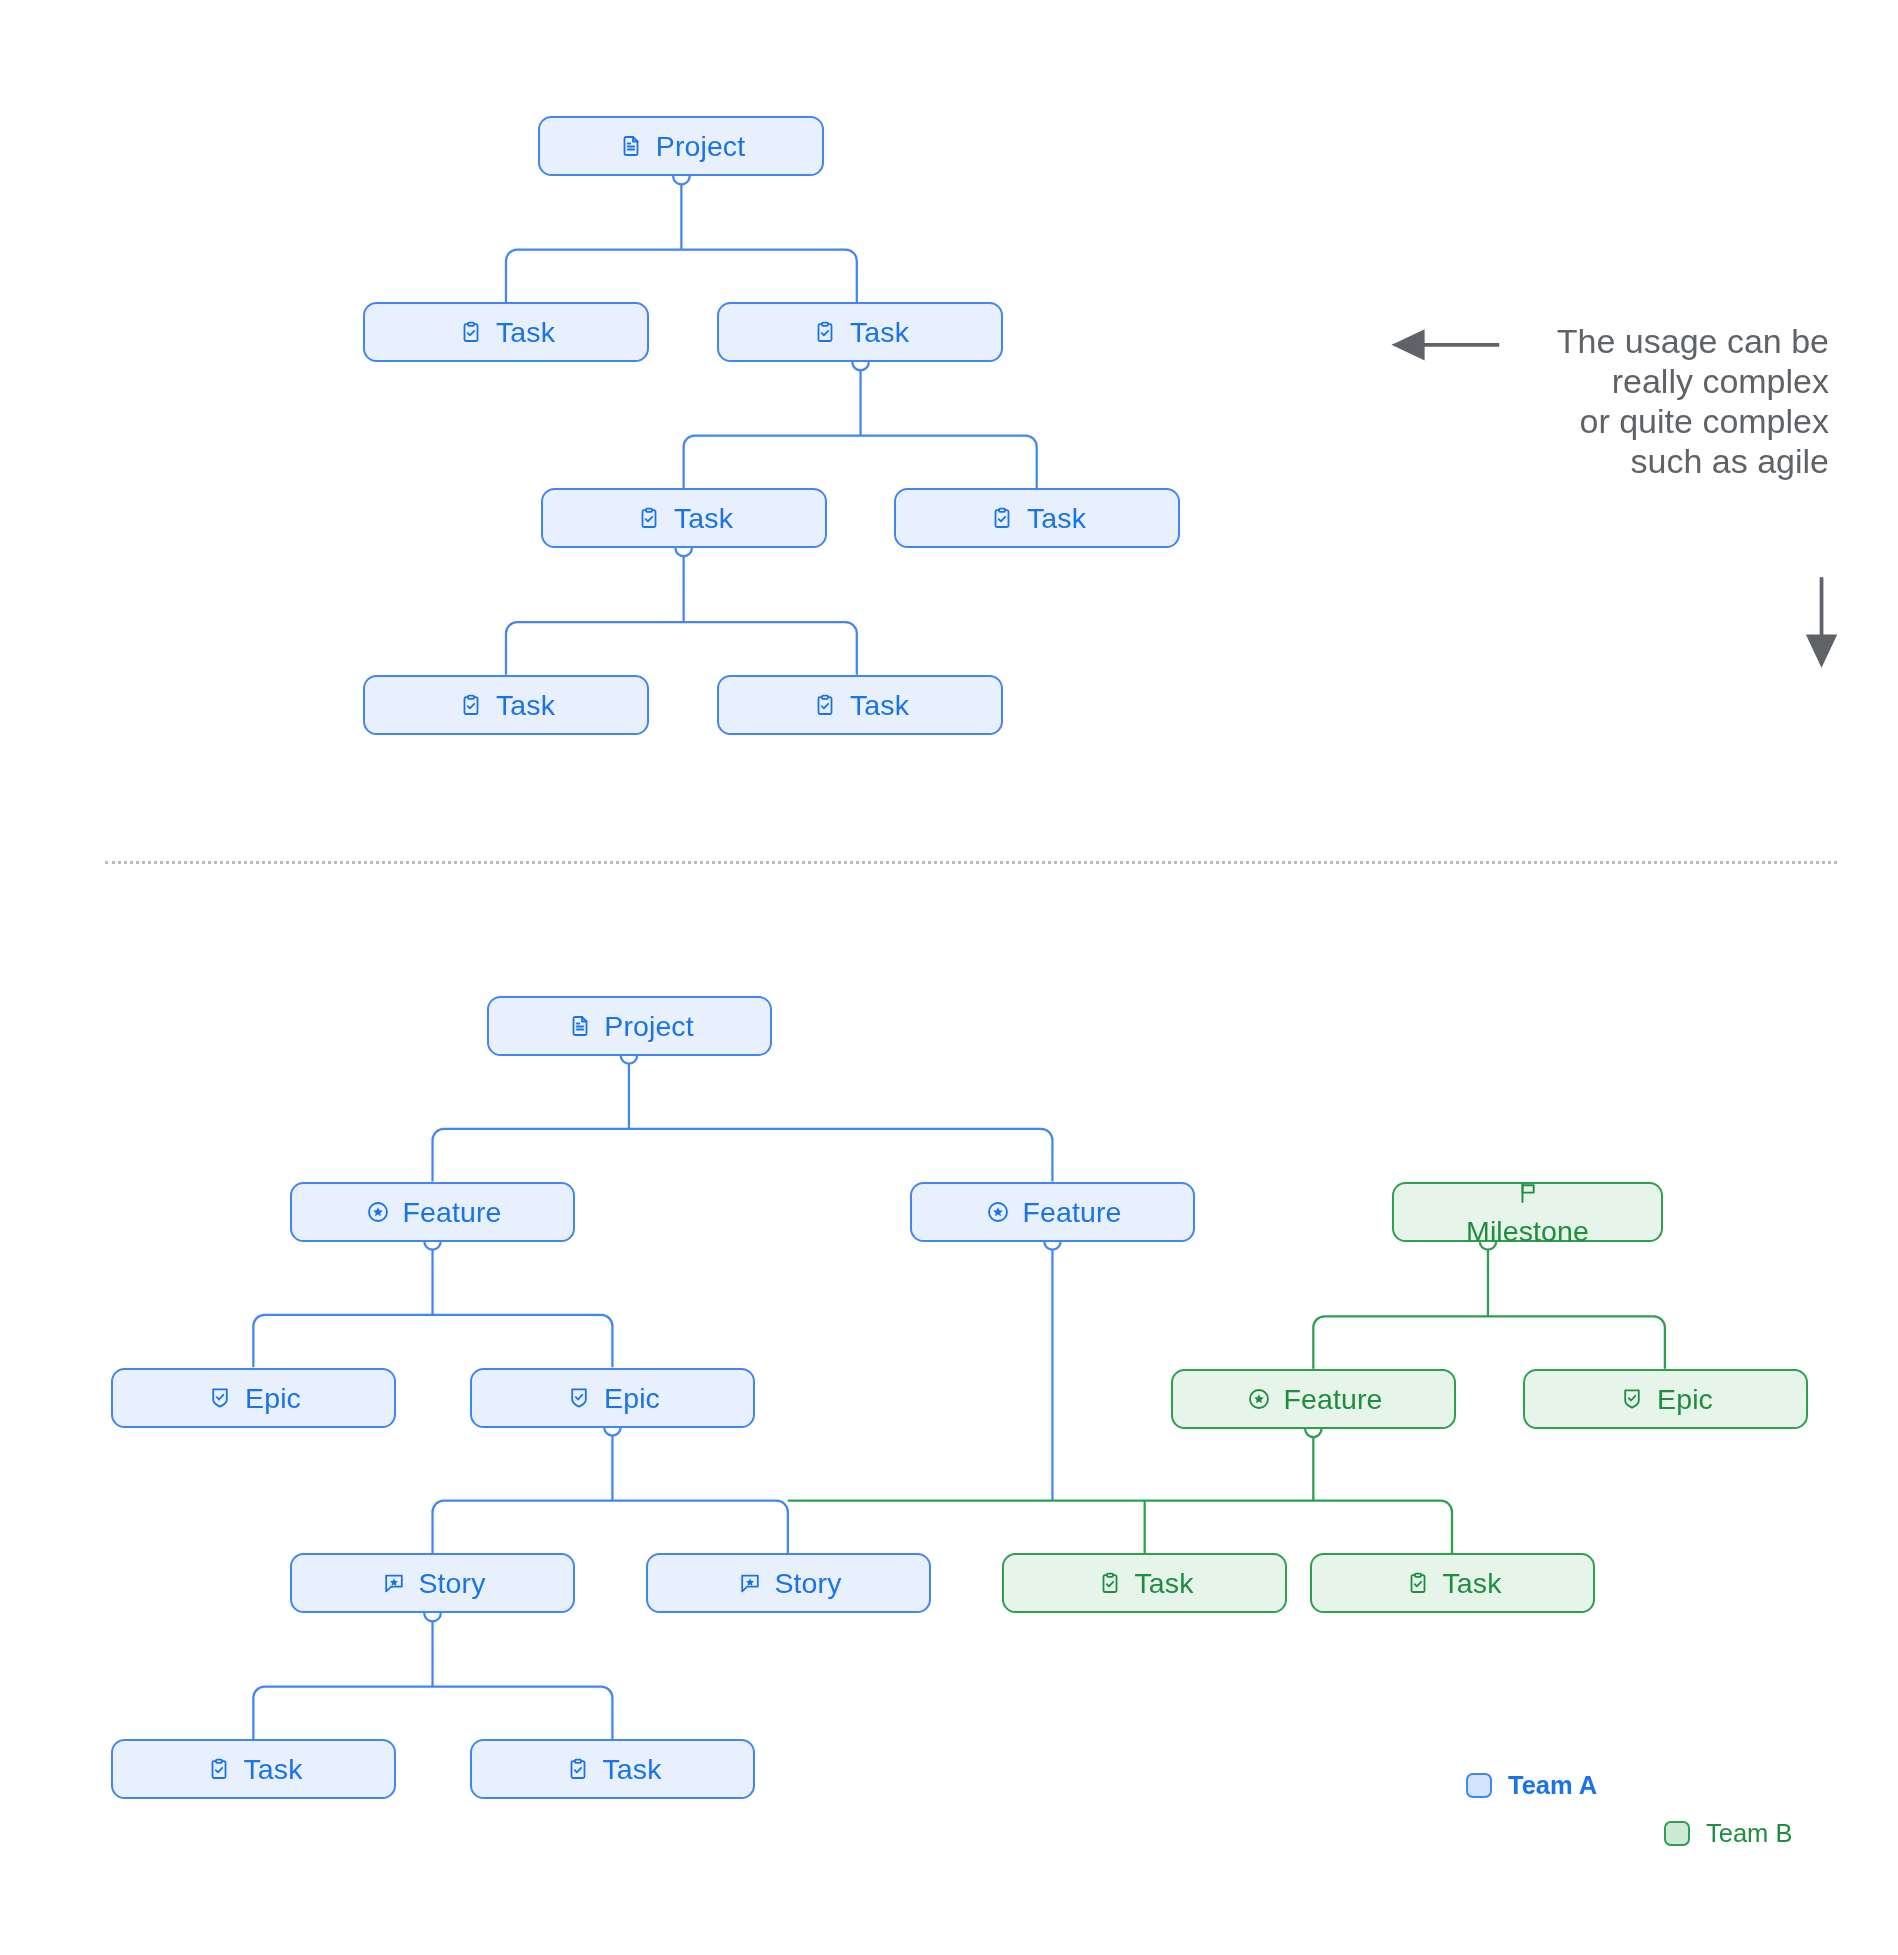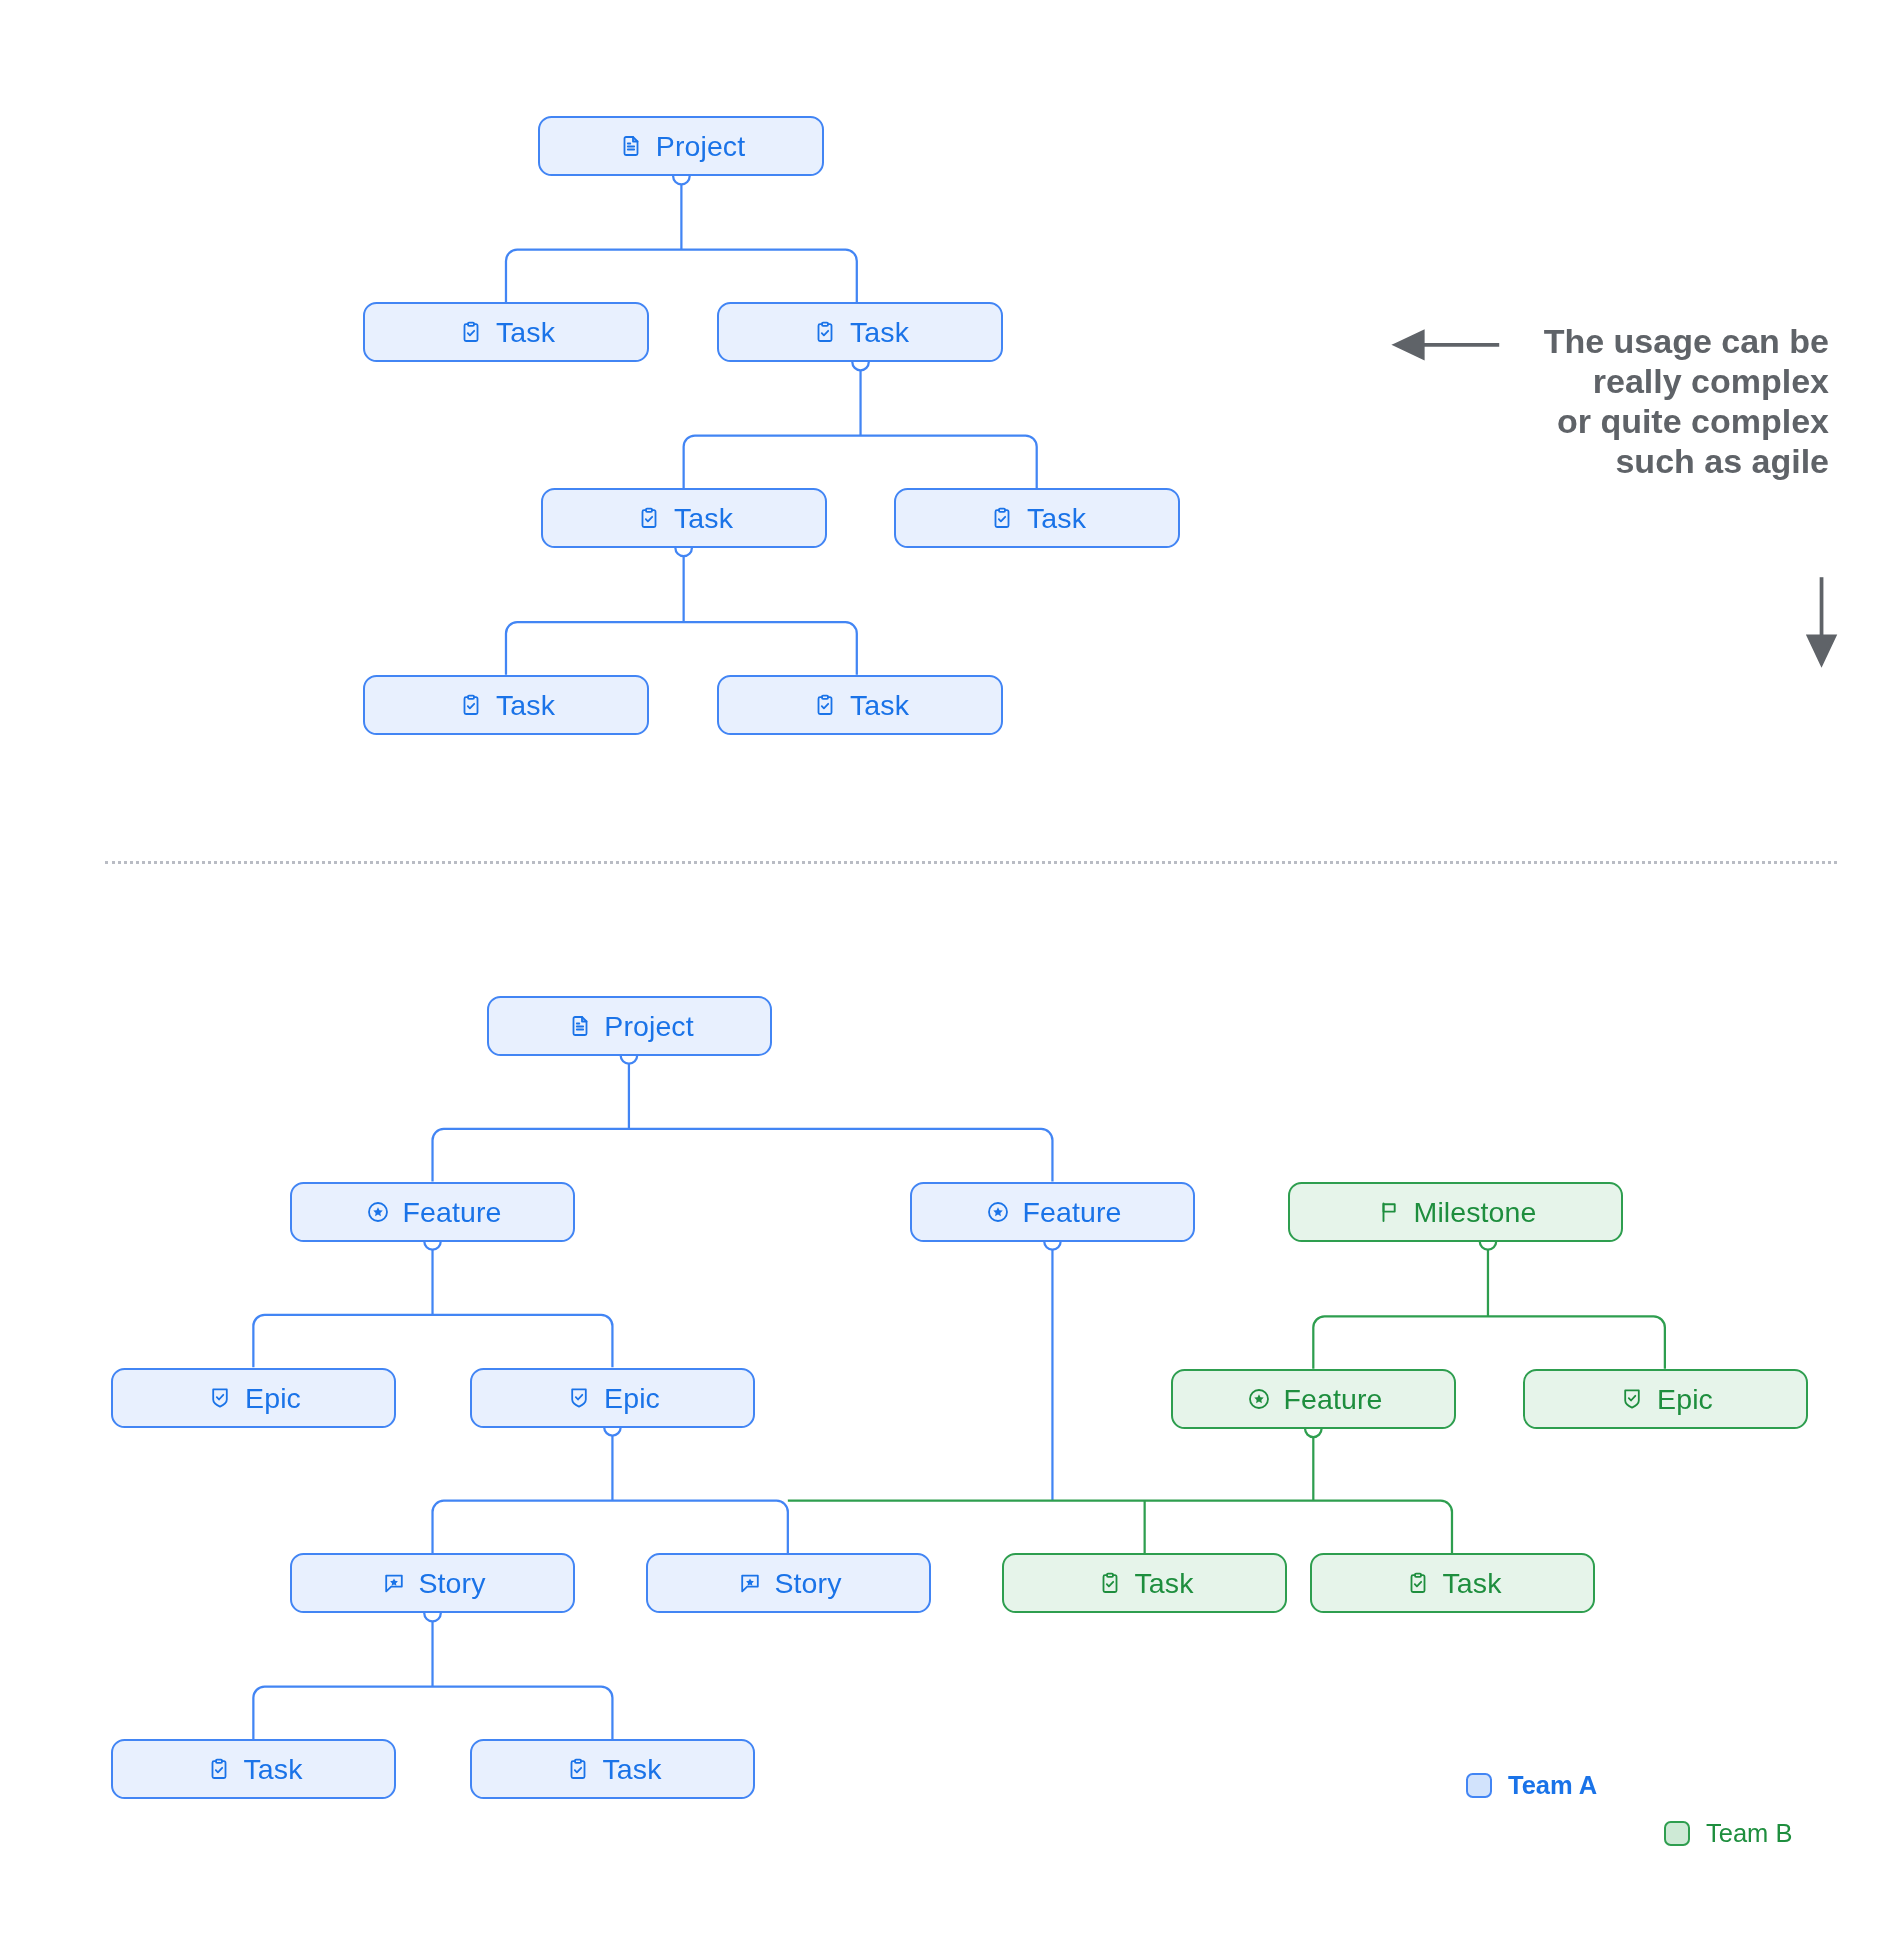--- a/index.html
+++ b/index.html
@@ -225,21 +225,21 @@
 
   <svg class="edge-layer" viewBox="0 0 2532 2608" width="1898" height="1955" fill="none">
     <g stroke="#5f6368" stroke-width="5" fill="#5f6368">
       <line x1="1880" y1="460" x2="2000" y2="460"></line>
       <polygon points="1862,460 1898,443 1898,477"></polygon>
       <line x1="2430" y1="770" x2="2430" y2="860"></line>
       <polygon points="2430,885 2413,849 2447,849"></polygon>
     </g>
   </svg>
 
-  <div class="annotation" style="left:1469px;top:321px;width:360px;font-weight:bold;">
+  <div class="annotation" style="left:1469px;top:321px;width:360px;">
     <span class="ann-line">The usage can be</span>
     <span class="ann-line">really complex</span>
     <span class="ann-gap"></span>
     <span class="ann-line">or quite complex</span>
     <span class="ann-line">such as agile</span>
   </div>
 
   <div class="divider" style="left:105px;top:861px;width:1732px;"></div>
 
   <div class="node blue" style="left:487px;top:996px;width:285px;height:60px;">
@@ -266,21 +266,21 @@
   <div class="node blue" style="left:910px;top:1182px;width:285px;height:60px;">
     <span class="ico">
       <svg viewBox="0 0 24 24" width="24" height="24" fill="none" stroke="currentColor" stroke-width="1.8">
         <circle cx="12" cy="12" r="9"></circle>
         <path d="M12 7.2l1.45 2.95 3.25.47-2.35 2.3.55 3.23L12 14.62 9.1 16.15l.55-3.23-2.35-2.3 3.25-.47z" fill="currentColor" stroke="none"></path>
       </svg>
     </span>
     <span class="node-label">Feature</span>
   </div>
 
-  <div class="node green" style="left:1288px;top:1182px;width:335px;height:60px;">
+  <div class="node green" style="left:1392px;top:1182px;width:271px;height:60px;flex-direction:column;">
     <span class="ico">
       <svg viewBox="0 0 24 24" width="24" height="24" fill="none" stroke="currentColor" stroke-width="1.9" stroke-linecap="round" stroke-linejoin="round">
         <path d="M6.5 21V3.5"></path>
         <path d="M6.5 4.2h11.2v7.4H6.5z"></path>
       </svg>
     </span>
     <span class="node-label">Milestone</span>
   </div>
 
   <div class="node blue" style="left:111px;top:1368px;width:285px;height:60px;">

